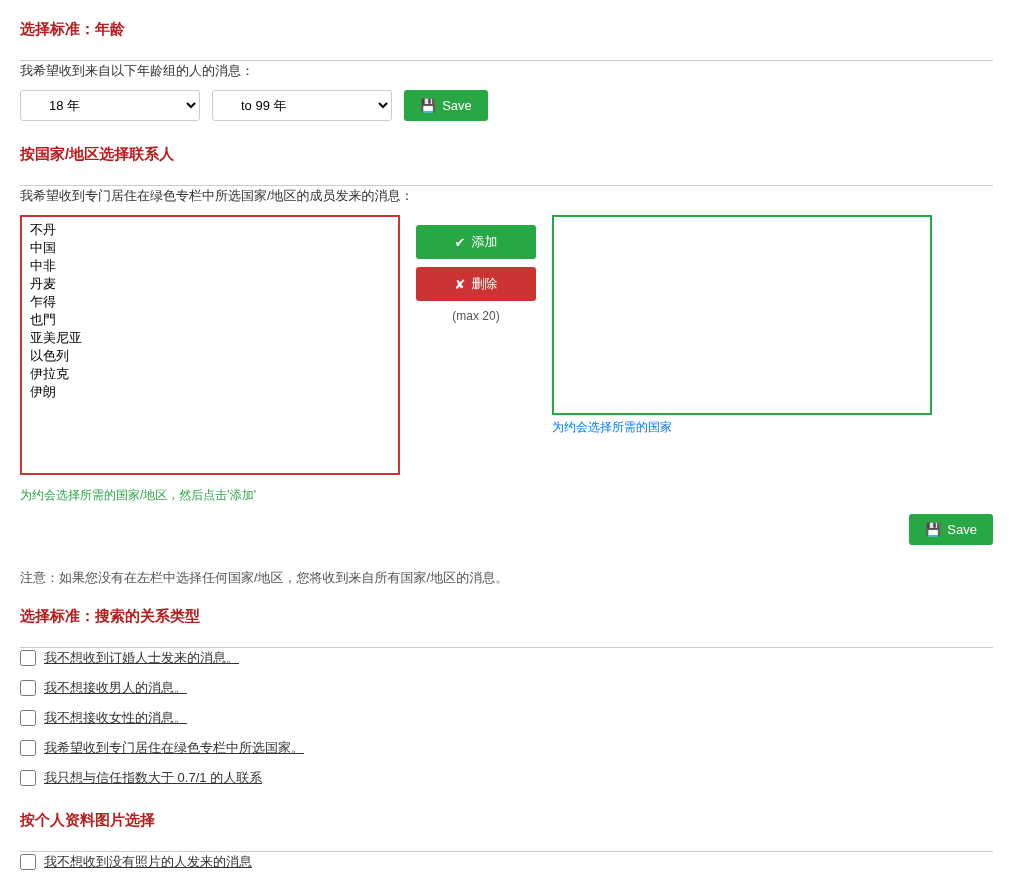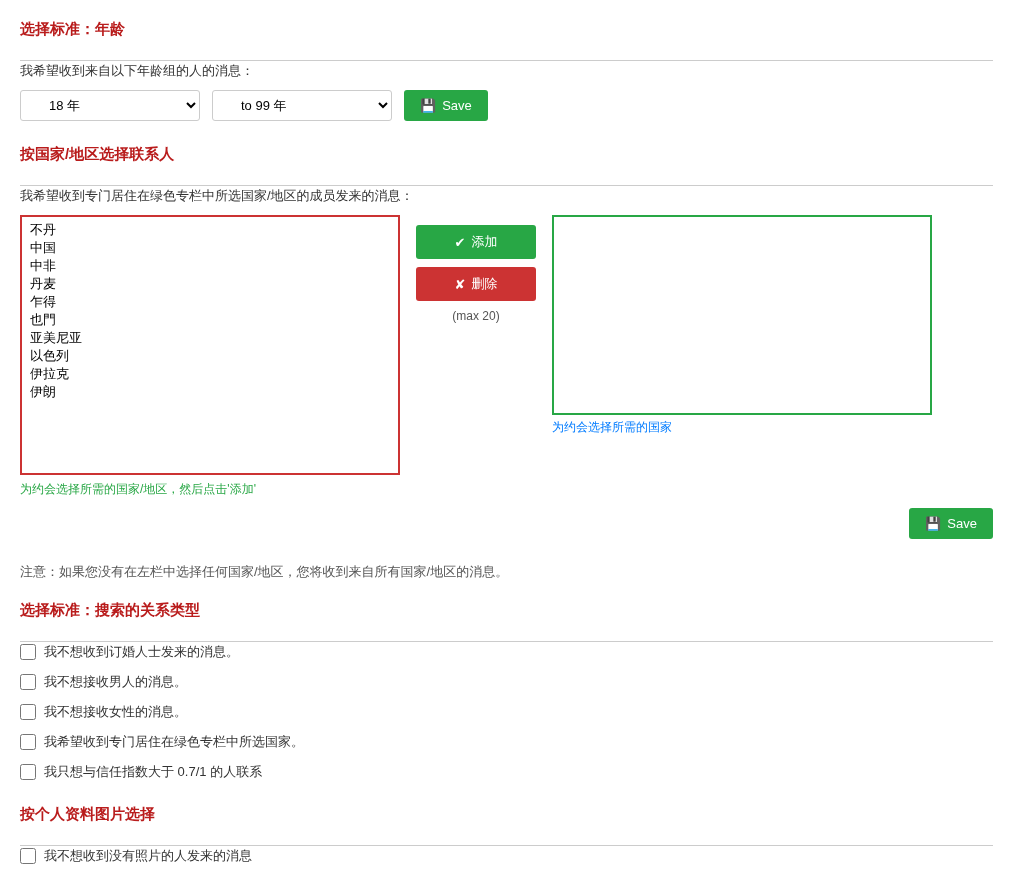--- a/index.html
+++ b/index.html
@@ -119,21 +119,21 @@
     .selected-link {
       color: #007bff;
       font-size: 12px;
       margin-top: 4px;
       display: block;
       cursor: pointer;
     }
     .country-hint {
       color: #28a745;
       font-size: 12px;
-      margin-top: 6px;
+      margin-top: 12px;
     }
     .save-right {
       display: flex;
       justify-content: flex-end;
       margin-top: 10px;
     }
     .note-text {
       font-size: 13px;
       color: #555;
       margin-bottom: 20px;
@@ -146,20 +146,21 @@
     }
     .checkbox-row input[type=checkbox] {
       width: 16px;
       height: 16px;
       cursor: pointer;
     }
     .checkbox-row label {
       font-size: 13px;
       color: #333;
       cursor: pointer;
+      text-decoration: underline;
     }
   </style>
 </head>
 <body>
 
 <div class="section">
   <div class="section-header">选择标准：年龄</div>
   <p class="sub-label">我希望收到来自以下年龄组的人的消息：</p>
   <div class="age-row">
     <select>

